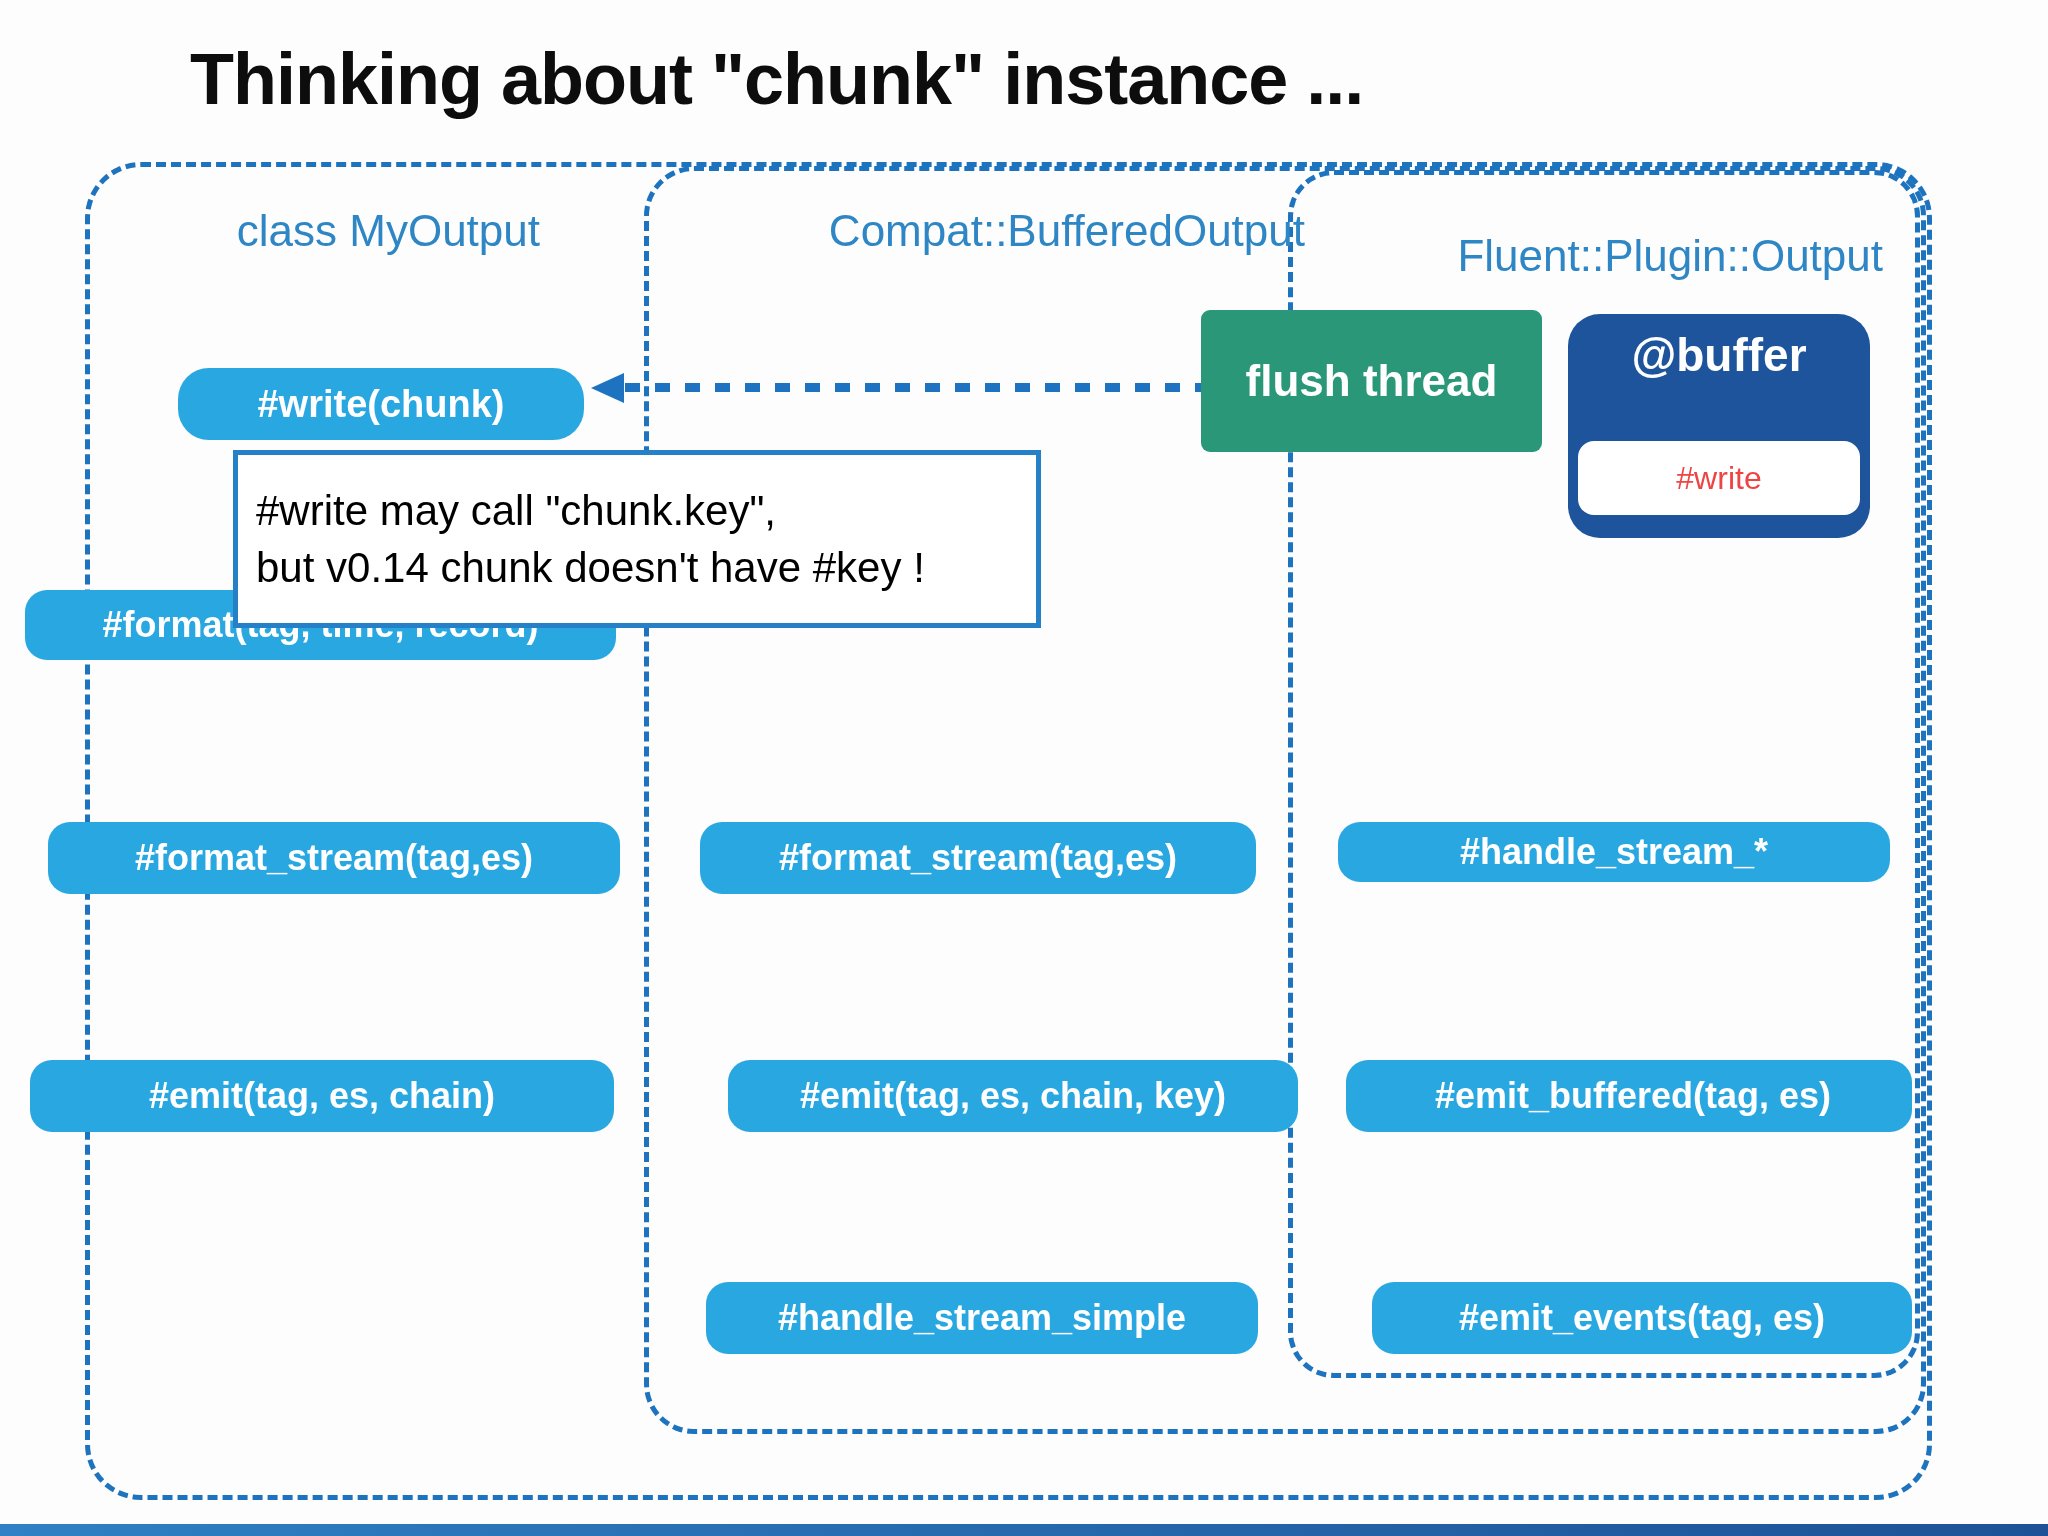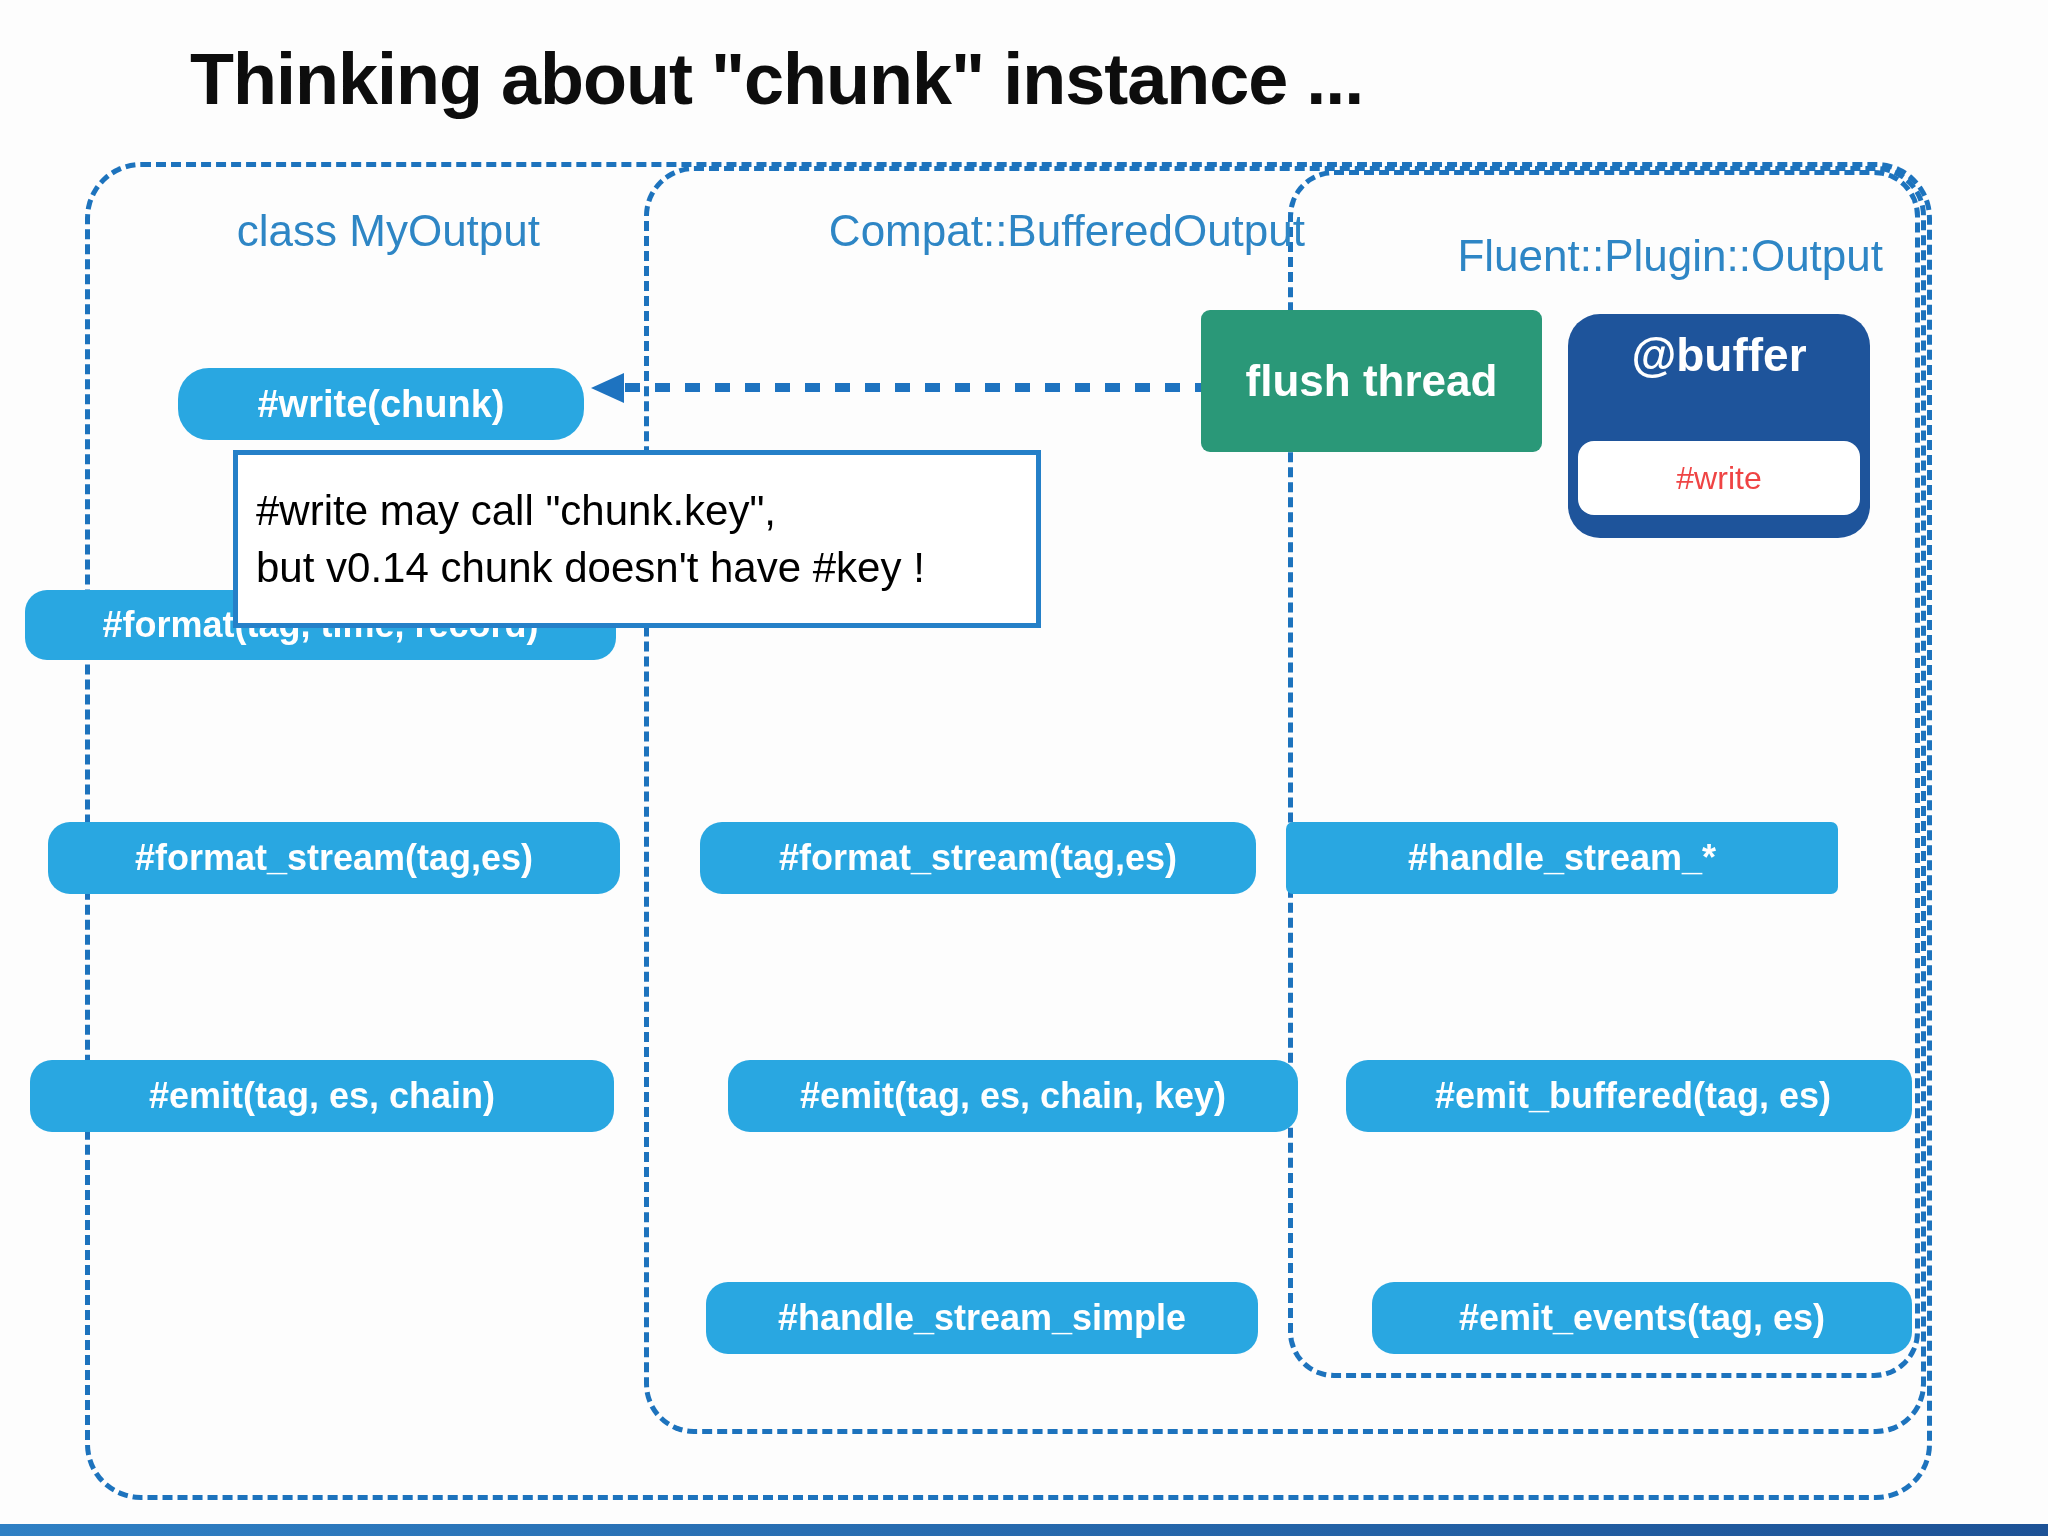--- a/index.html
+++ b/index.html
@@ -78,21 +78,21 @@
 
   <div class="pill" style="left:178px;top:368px;width:406px;height:72px;font-size:38px;border-radius:31px;">#write(chunk)</div>
   <div class="pill" style="left:25px;top:590px;width:591px;height:70px;">#format(tag, time, record)</div>
   <div class="pill" style="left:48px;top:822px;width:572px;height:72px;">#format_stream(tag,es)</div>
   <div class="pill" style="left:30px;top:1060px;width:584px;height:72px;">#emit(tag, es, chain)</div>
 
   <div class="pill" style="left:700px;top:822px;width:556px;height:72px;">#format_stream(tag,es)</div>
   <div class="pill" style="left:728px;top:1060px;width:570px;height:72px;">#emit(tag, es, chain, key)</div>
   <div class="pill" style="left:706px;top:1282px;width:552px;height:72px;">#handle_stream_simple</div>
 
-  <div class="pill" style="left:1286px;top:822px;width:552px;height:72px;border-radius:7px;">#handle_stream_*</div>
+  <div class="pill" style="left:1338px;top:822px;width:552px;height:60px;">#handle_stream_*</div>
   <div class="pill" style="left:1346px;top:1060px;width:558px;height:72px;padding-left:8px;">#emit_buffered(tag, es)</div>
   <div class="pill" style="left:1372px;top:1282px;width:540px;height:72px;">#emit_events(tag, es)</div>
 
   <div class="flush">flush thread</div>
 
   <div class="arrow-dashes"></div>
   <div class="arrow-head"></div>
 
   <div class="buffer">
     <div class="buffer-title">@buffer</div>

